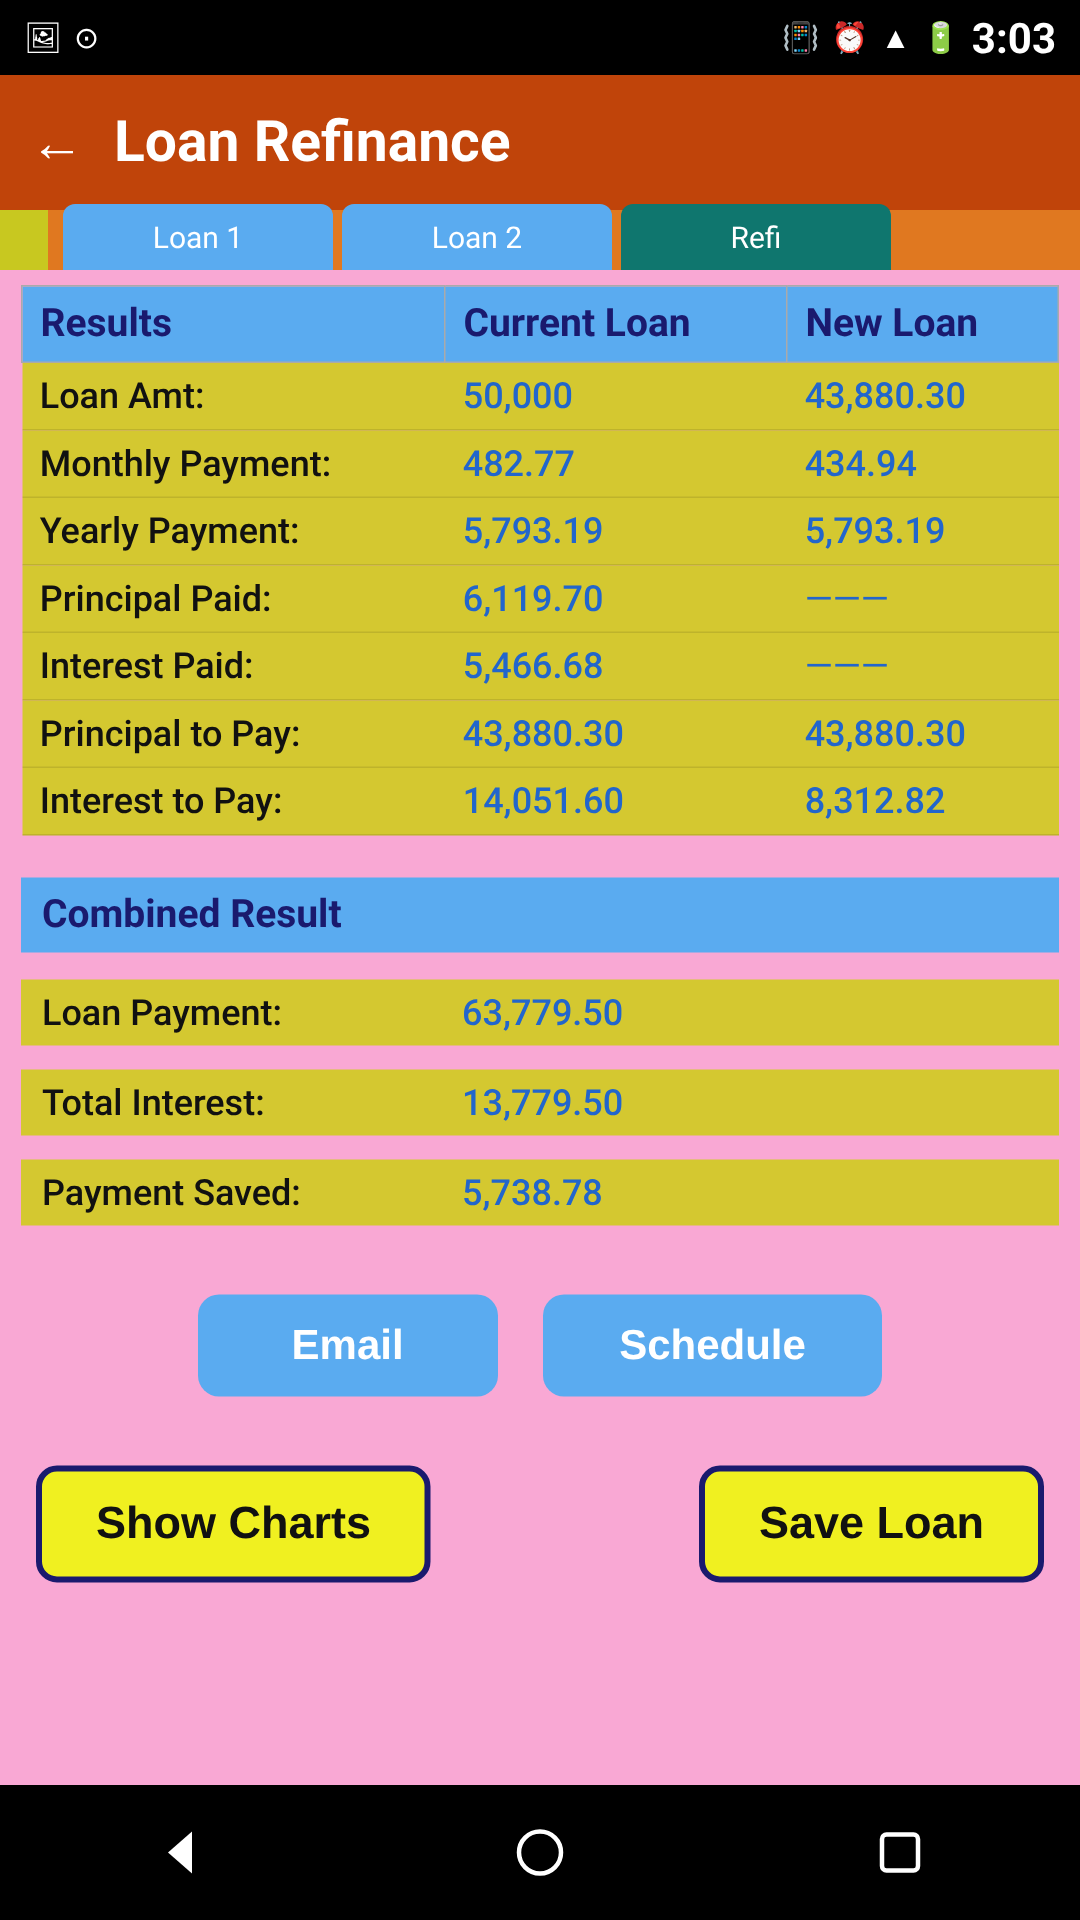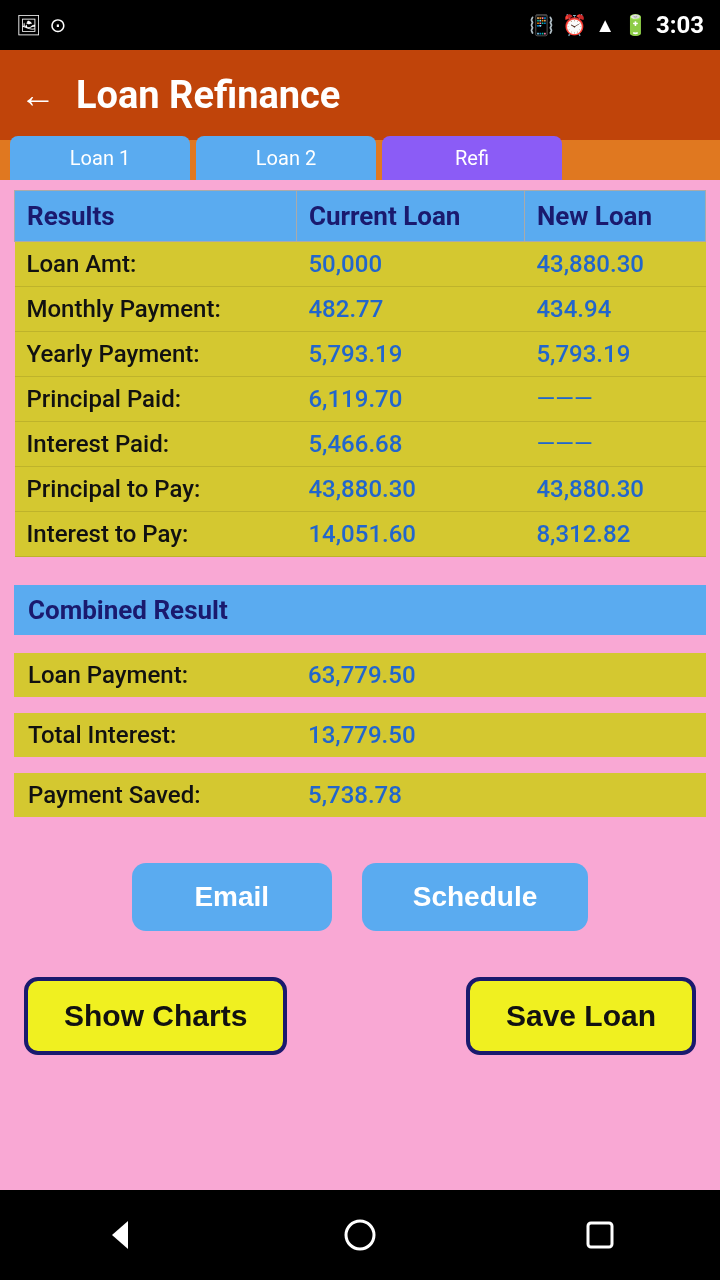--- a/index.html
+++ b/index.html
@@ -25,21 +25,21 @@
       font-size: 22px;
       flex-shrink: 0;
     }
     .status-icons {
       display: flex;
       align-items: center;
       gap: 8px;
       font-size: 20px;
     }
     .status-time {
-      font-size: 24px;
+      font-size: 28px;
       font-weight: bold;
     }
 
     
     .header {
       background: #c0440a;
       height: 90px;
       display: flex;
       align-items: center;
       padding: 0 20px;
@@ -60,35 +60,36 @@
 
     
     .tabs-area {
       background: #e07820;
       height: 40px;
       display: flex;
       align-items: flex-end;
       padding: 0 10px;
       gap: 6px;
       flex-shrink: 0;
+      margin-left: 32px;
     }
     .tab {
       height: 44px;
       width: 180px;
       background: #5aabf0;
       border-radius: 8px 8px 0 0;
       display: flex;
       align-items: center;
       justify-content: center;
       font-size: 20px;
       color: #fff;
       cursor: pointer;
     }
     .tab.selected {
-      background: #8b5cf6;
+      background: #0f766e;
     }
 
     
     .main-content {
       background: #f9a8d4;
       flex: 1;
       padding: 10px 14px 20px 14px;
       display: flex;
       flex-direction: column;
       gap: 16px;

